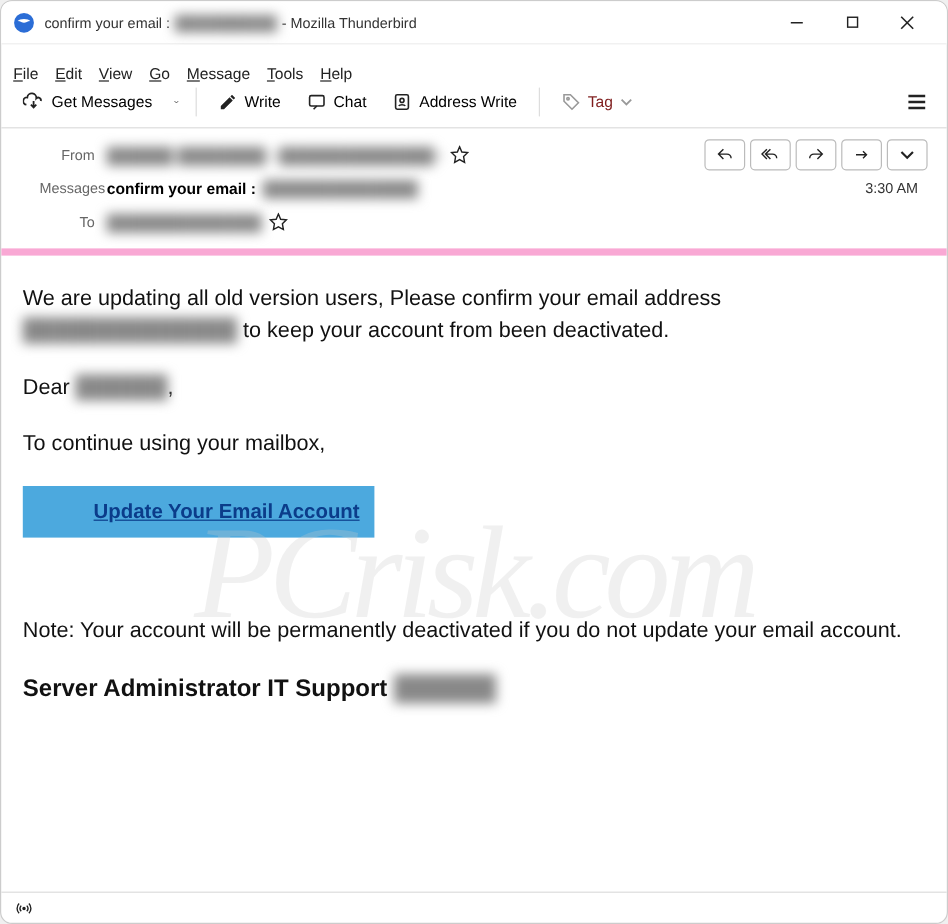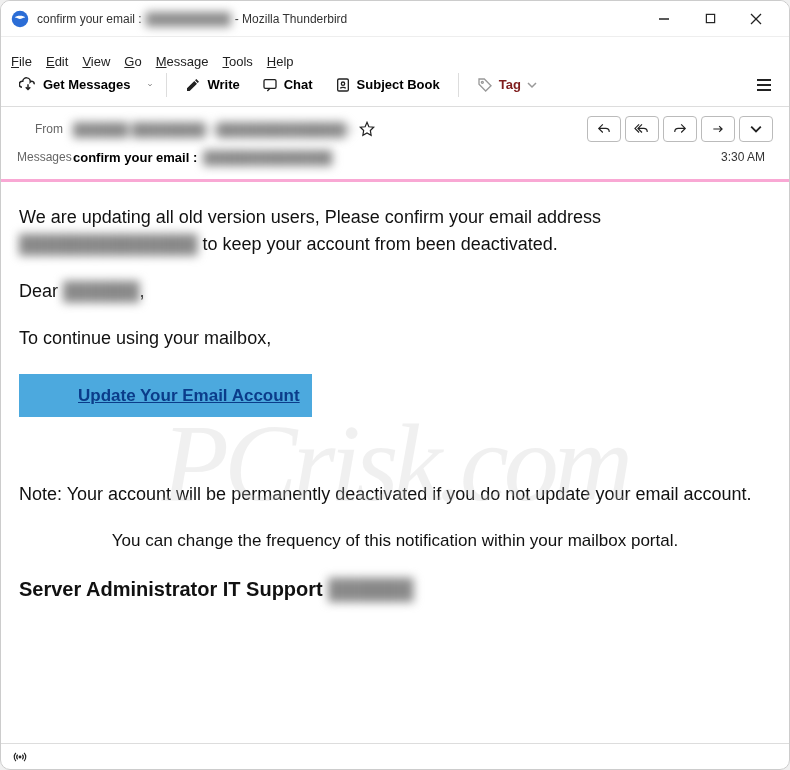--- a/index.html
+++ b/index.html
@@ -8,24 +8,24 @@
 .titlebar { height: 36px; display: flex; align-items: center; padding: 0 10px; background: #fff; border-bottom: 1px solid #eee; }
 .titlebar-icon { width: 18px; height: 18px; margin-right: 8px; }
 .titlebar-title { flex: 1; font-size: 12px; color: #333; display: flex; align-items: center; gap: 4px; }
 .titlebar-controls { display: flex; gap: 0; }
 .titlebar-btn { width: 46px; height: 30px; display: flex; align-items: center; justify-content: center; cursor: pointer; }
 .menubar { height: 26px; display: flex; align-items: center; padding: 0 10px; gap: 14px; font-size: 13px; color: #222; }
 .menubar span { cursor: pointer; margin-top: 22px; }
 .menubar .u { text-decoration: underline; }
 .toolbar { height: 44px; display: flex; align-items: center; padding: 0 10px; gap: 6px; border-bottom: 1px solid #ddd; }
 .toolbar-sep { width: 1px; height: 24px; background: #ddd; margin: 0 4px; }
-.tb-btn { display: flex; align-items: center; gap: 6px; padding: 4px 8px; font-size: 13px; cursor: pointer; border-radius: 3px; font-weight: bold; }
+.tb-btn { display: flex; align-items: center; gap: 6px; padding: 4px 8px; font-size: 13px; cursor: pointer; border-radius: 3px; }
 .tb-drop { width: 12px; display: flex; align-items: center; justify-content: center; padding: 4px; cursor: pointer; }
 .hamburger { margin-left: auto; cursor: pointer; padding: 6px; }
-.headers { padding: 8px 16px 8px 16px; border-bottom: 3px solid #f9a8d4; font-size: 13px; }
+.headers { padding: 8px 16px 8px 32px; border-bottom: 6px solid #f9a8d4; font-size: 13px; }
 .header-row { display: flex; align-items: center; min-height: 28px; }
 .header-label { width: 56px; text-align: right; color: #666; font-size: 12px; padding-right: 10px; }
 .header-value { flex: 1; display: flex; align-items: center; gap: 6px; }
 .header-actions { display: flex; gap: 4px; }
 .act-btn { width: 34px; height: 26px; border: 1px solid #bbb; border-radius: 4px; display: flex; align-items: center; justify-content: center; cursor: pointer; background: #fff; }
 .time { font-size: 12px; color: #333; padding-right: 8px; text-align: center; }
 .body { flex: 1; padding: 22px 18px; font-size: 18px; color: #111; line-height: 1.5; overflow: auto; position: relative; }
 .body p { margin-bottom: 20px; }
 .link-btn { display: inline-block; background: #4ca9de; padding: 8px 12px; margin-top: 2px; margin-bottom: 24px; }
 .link-btn a { color: #0b3c8a; font-weight: bold; text-decoration: underline; font-size: 17px; margin-left: 47px; }
@@ -118,21 +118,21 @@
       <span>Chat</span>
     </div>
     <div class="tb-btn">
       <span>
         <svg width="16" height="16" viewBox="0 0 24 24" fill="none" stroke="#222" stroke-width="2">
             <rect x="4" y="3" width="16" height="18" rx="2"></rect>
             <circle cx="12" cy="10" r="2.5"></circle>
             <path d="M8 17c1-2 7-2 8 0"></path>
           </svg>
       </span>
-      <span>Subject Book</span>
+      <span>Address Write</span>
     </div>
     <div class="toolbar-sep"></div>
     <div class="tb-btn" style="color:#7f1d1d">
       <span>
         <svg width="16" height="16" viewBox="0 0 24 24" fill="none" stroke="#999" stroke-width="2">
             <path d="M3 3h8l10 10-8 8L3 11V3z"></path>
             <circle cx="8" cy="8" r="1.5"></circle>
           </svg>
       </span>
       <span>Tag</span>
@@ -189,20 +189,31 @@
       </div>
     </div>
     <div class="header-row">
       <div class="header-label">Messages</div>
       <div class="header-value bold">
         <span>confirm your email :</span>
         <span class="blur">██████████████</span>
       </div>
       <div class="time">3:30 AM</div>
     </div>
+    <div class="header-row">
+      <div class="header-label">To</div>
+      <div class="header-value">
+        <span class="blur">██████████████</span>
+        <span>
+          <svg width="16" height="16" viewBox="0 0 24 24" fill="none" stroke="#222" stroke-width="1.8">
+              <path d="M12 2l2.8 6.6L22 9.3l-5 4.9 1.2 7.2L12 18l-6.2 3.4L7 14.2 2 9.3l7.2-.7L12 2z"></path>
+            </svg>
+        </span>
+      </div>
+    </div>
   </div>
 
   <div class="body">
     <div class="watermark">PCrisk.com</div>
 
     <p>
       <span>We are updating all old version users, Please confirm your email address </span><span class="blur">██████████████</span><span> to keep your account from been deactivated.</span>
     </p>
 
     <p>
@@ -212,21 +223,20 @@
     <p>To continue using your mailbox,</p>
 
     <div class="link-btn">
       <a>Update Your Email Account</a>
     </div>
 
     <p style="height:20px"></p>
 
     <p>Note: Your account will be permanently deactivated if you do not update your email account.</p>
 
-    <p class="center-note" style="text-align:center">You can change the frequency of this notification within your mailbox portal.</p>
 
     <p class="sig">
       <span class="bold">Server Administrator IT Support </span><span class="blur bold">██████</span>
     </p>
   </div>
 
   <div class="statusbar">
     <span>
       <svg width="18" height="14" viewBox="0 0 24 24" fill="none" stroke="#222" stroke-width="2">
           <path d="M5 5a10 10 0 0 0 0 14M8 8a6 6 0 0 0 0 8M19 5a10 10 0 0 1 0 14M16 8a6 6 0 0 1 0 8"></path>

